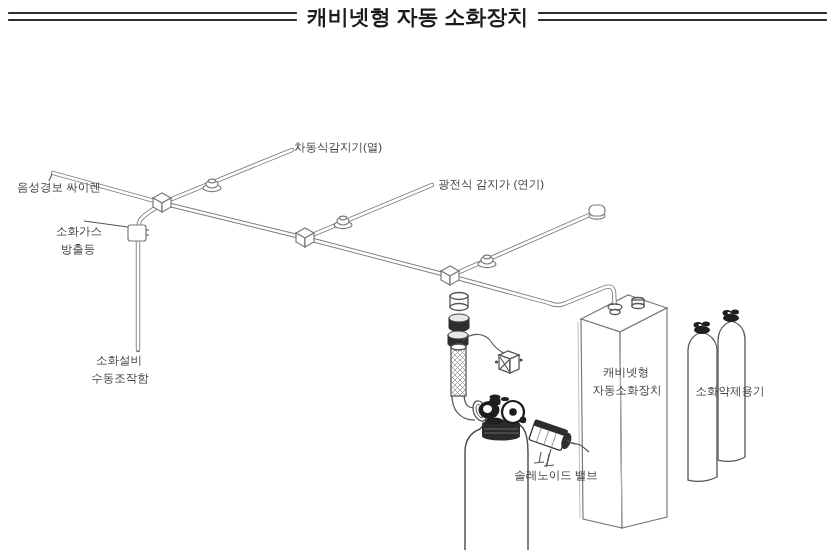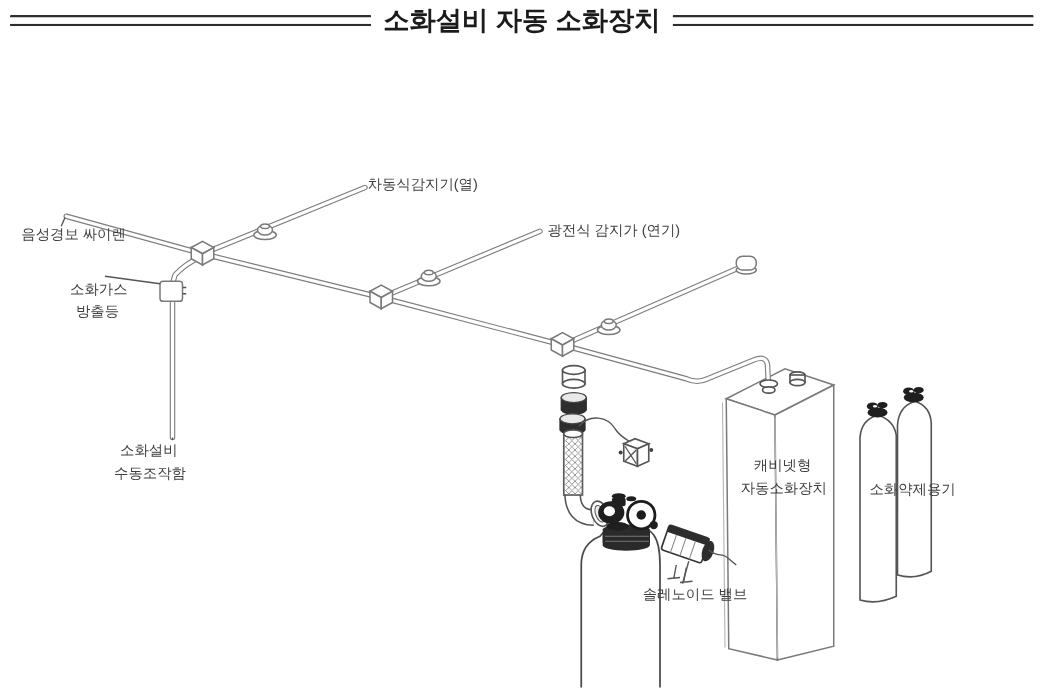--- a/index.html
+++ b/index.html
@@ -19,21 +19,21 @@
   text{fill:#3f3f3f;font-size:11.5px;font-family:"Liberation Sans","DejaVu Sans",sans-serif;}
   .c{text-anchor:middle;}
 </style>
 </head>
 <body>
 
 <div id="stage">
 
   <div id="titlebar">
     <div class="dline"></div>
-    <div class="title">소화설비 자동 소화장치</div>
+    <div class="title">캐비넷형 자동 소화장치</div>
     <div class="dline"></div>
   </div>
 
   <svg width="835" height="557" viewBox="0 0 835 557">
     <defs>
       <pattern id="braid" patternUnits="userSpaceOnUse" width="5" height="5">
         <path d="M0,5 L5,0 M0,0 L5,5" stroke="#8a8a8a" stroke-width="0.7" fill="none"></path>
       </pattern>
     </defs>
 

